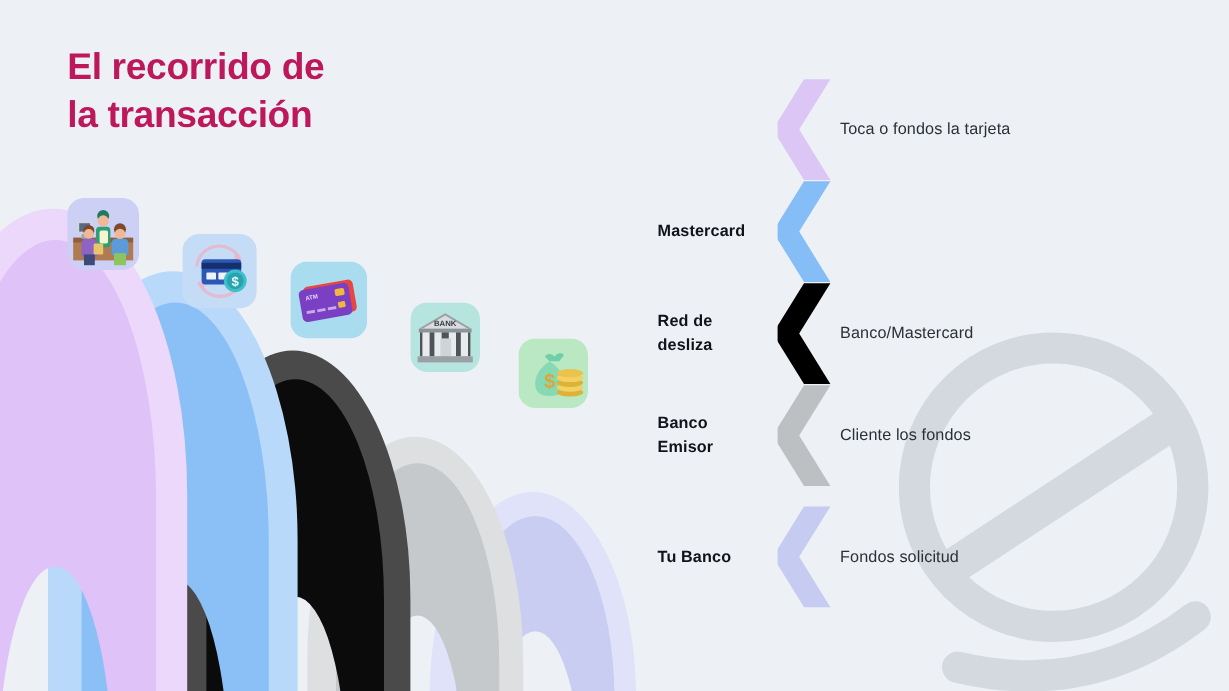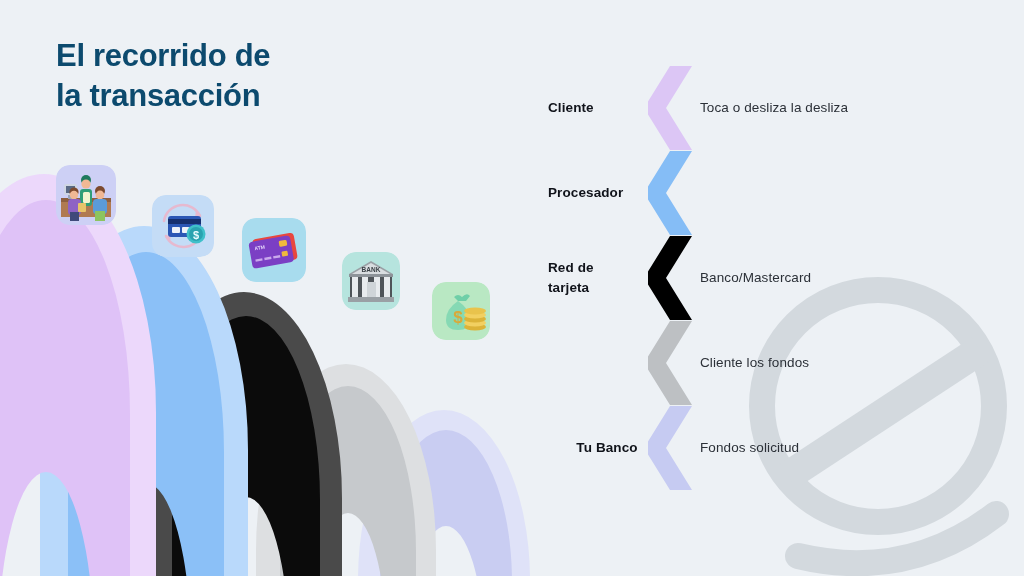--- a/index.html
+++ b/index.html
@@ -33,21 +33,21 @@
   .row .chev svg{display:block;}
   .row .desc{
     position:absolute;left:176px;top:0;height:92px;width:320px;
     display:flex;align-items:center;
     font-size:13.5px;color:#2b3037;line-height:1.4;letter-spacing:.1px;
   }
 
   
   .title{
     position:absolute;left:56px;top:36px;width:430px;
-    font-size:31px;font-weight:bold;color:#0c4a6e;
+    font-size:31px;font-weight:bold;color:#be185d;
     line-height:1.28;letter-spacing:-.3px;white-space:pre-line;
   }
 </style>
 </head>
 <body>
 
 <div class="stage">
 
   <div class="watermark">
     <svg width="330" height="330" viewBox="0 0 330 330">
@@ -199,59 +199,60 @@
           <ellipse cx="43" cy="33" rx="11" ry="3.4" fill="#f2d061"></ellipse>
           <ellipse cx="43" cy="29" rx="11" ry="3.4" fill="#e9c34c"></ellipse>
         </g>
       </svg>
     </div>
   </div>
 
   <div class="flow">
 
     <div class="row" style="top:0px;">
-      <div class="label" style="white-space:pre-line;">Cliente</div>
       <div class="chev">
         <svg width="52" height="92" viewBox="0 0 52 92">
             <path d="M44 4 L18 46 L44 88 L22 88 L-4 46 L22 4 Z" fill="#dcc6f5"></path>
           </svg>
       </div>
-      <div class="desc">Toca o desliza la desliza</div>
+      <div class="desc">Toca o fondos la tarjeta</div>
     </div>
 
     <div class="row" style="top:85px;">
-      <div class="label" style="white-space:pre-line;">Procesador</div>
+      <div class="label" style="white-space:pre-line;">Mastercard</div>
       <div class="chev">
         <svg width="52" height="92" viewBox="0 0 52 92">
             <path d="M44 4 L18 46 L44 88 L22 88 L-4 46 L22 4 Z" fill="#85bdf6"></path>
           </svg>
       </div>
     </div>
 
     <div class="row" style="top:170px;">
       <div class="label" style="white-space:pre-line;">Red de
-tarjeta</div>
+desliza</div>
       <div class="chev">
         <svg width="52" height="92" viewBox="0 0 52 92">
             <path d="M44 4 L18 46 L44 88 L22 88 L-4 46 L22 4 Z" fill="#000000"></path>
           </svg>
       </div>
       <div class="desc">Banco/Mastercard</div>
     </div>
 
     <div class="row" style="top:255px;">
+      <div class="label" style="white-space:pre-line;">Banco
+Emisor</div>
       <div class="chev">
         <svg width="52" height="92" viewBox="0 0 52 92">
             <path d="M44 4 L18 46 L44 88 L22 88 L-4 46 L22 4 Z" fill="#bdc0c3"></path>
           </svg>
       </div>
       <div class="desc">Cliente los fondos</div>
     </div>
 
-    <div class="row" style="top:340px;text-align:center;">
+    <div class="row" style="top:356px;">
       <div class="label" style="white-space:pre-line;">Tu Banco</div>
       <div class="chev">
         <svg width="52" height="92" viewBox="0 0 52 92">
             <path d="M44 4 L18 46 L44 88 L22 88 L-4 46 L22 4 Z" fill="#c6cbf2"></path>
           </svg>
       </div>
       <div class="desc">Fondos solicitud</div>
     </div>
 
   </div>

